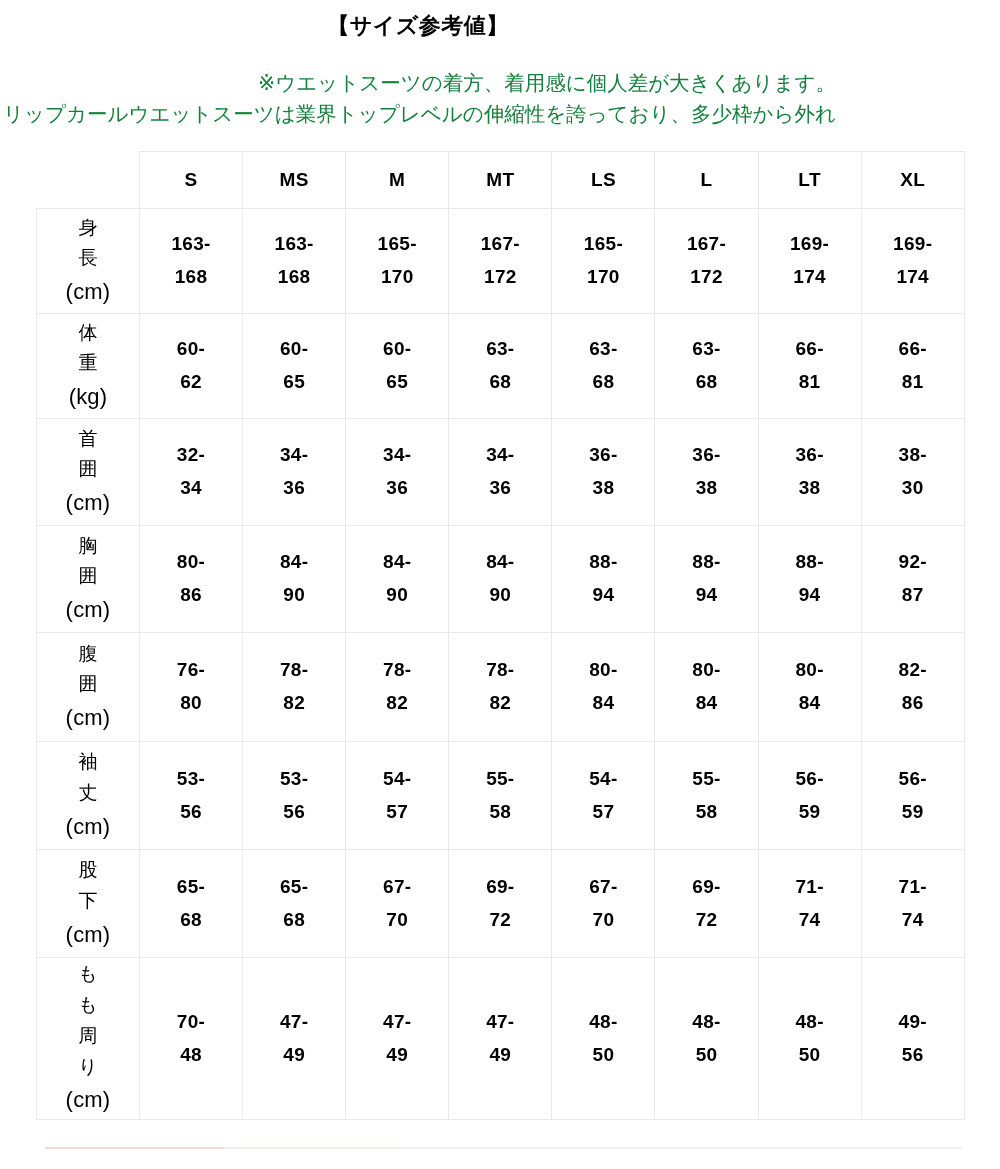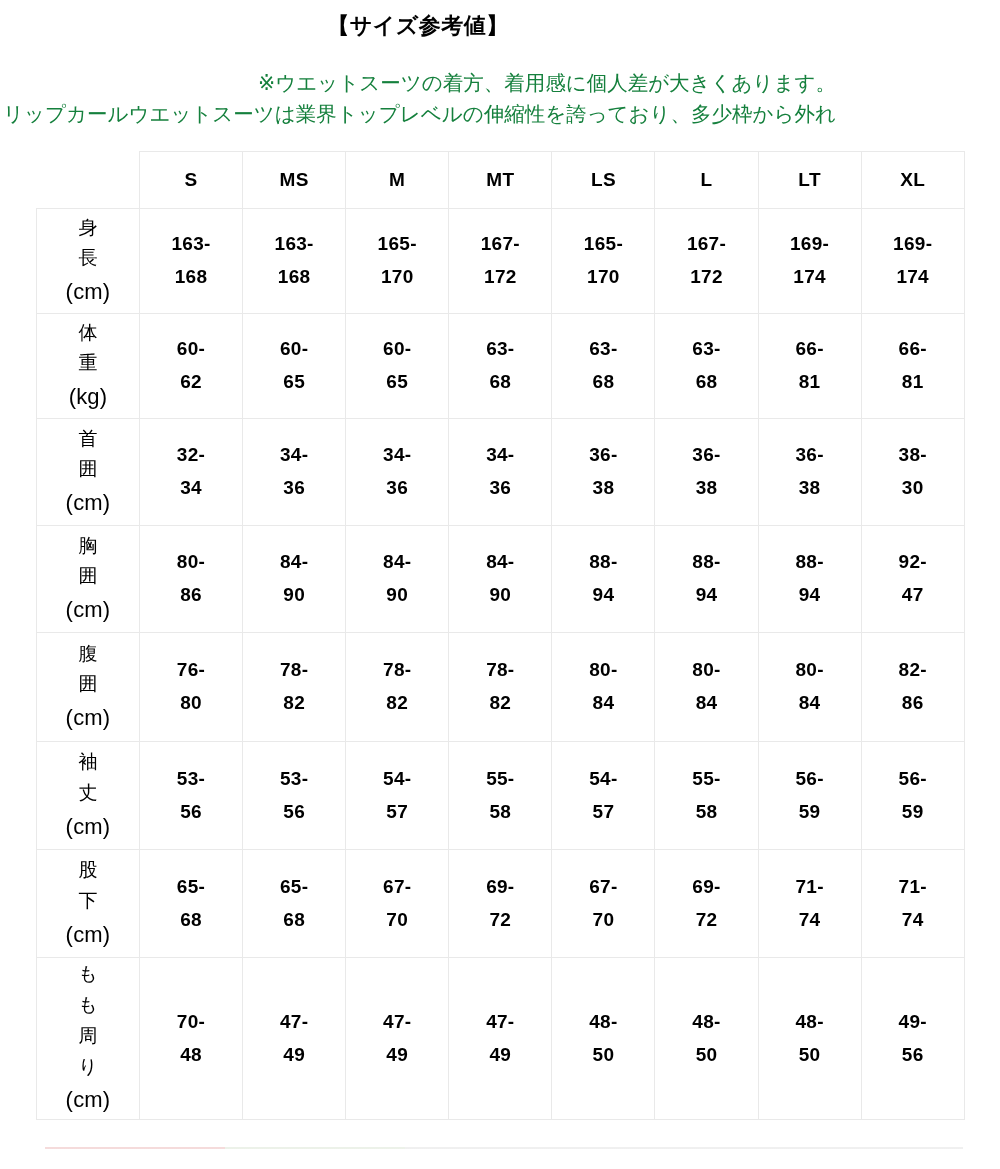--- a/index.html
+++ b/index.html
@@ -325,21 +325,21 @@
           <td class="value">
               <span class="v-lo">88-</span>
               <span class="v-hi">94</span>
             </td>
           <td class="value">
               <span class="v-lo">88-</span>
               <span class="v-hi">94</span>
             </td>
           <td class="value">
               <span class="v-lo">92-</span>
-              <span class="v-hi">47</span>
+              <span class="v-hi">87</span>
             </td>
         </tr>
 
         <tr class="r-waist">
           <td class="row-label">
             <span class="ch">腹</span>
             <span class="ch">囲</span>
             <span class="unit">(cm)</span>
           </td>
           <td class="value">

